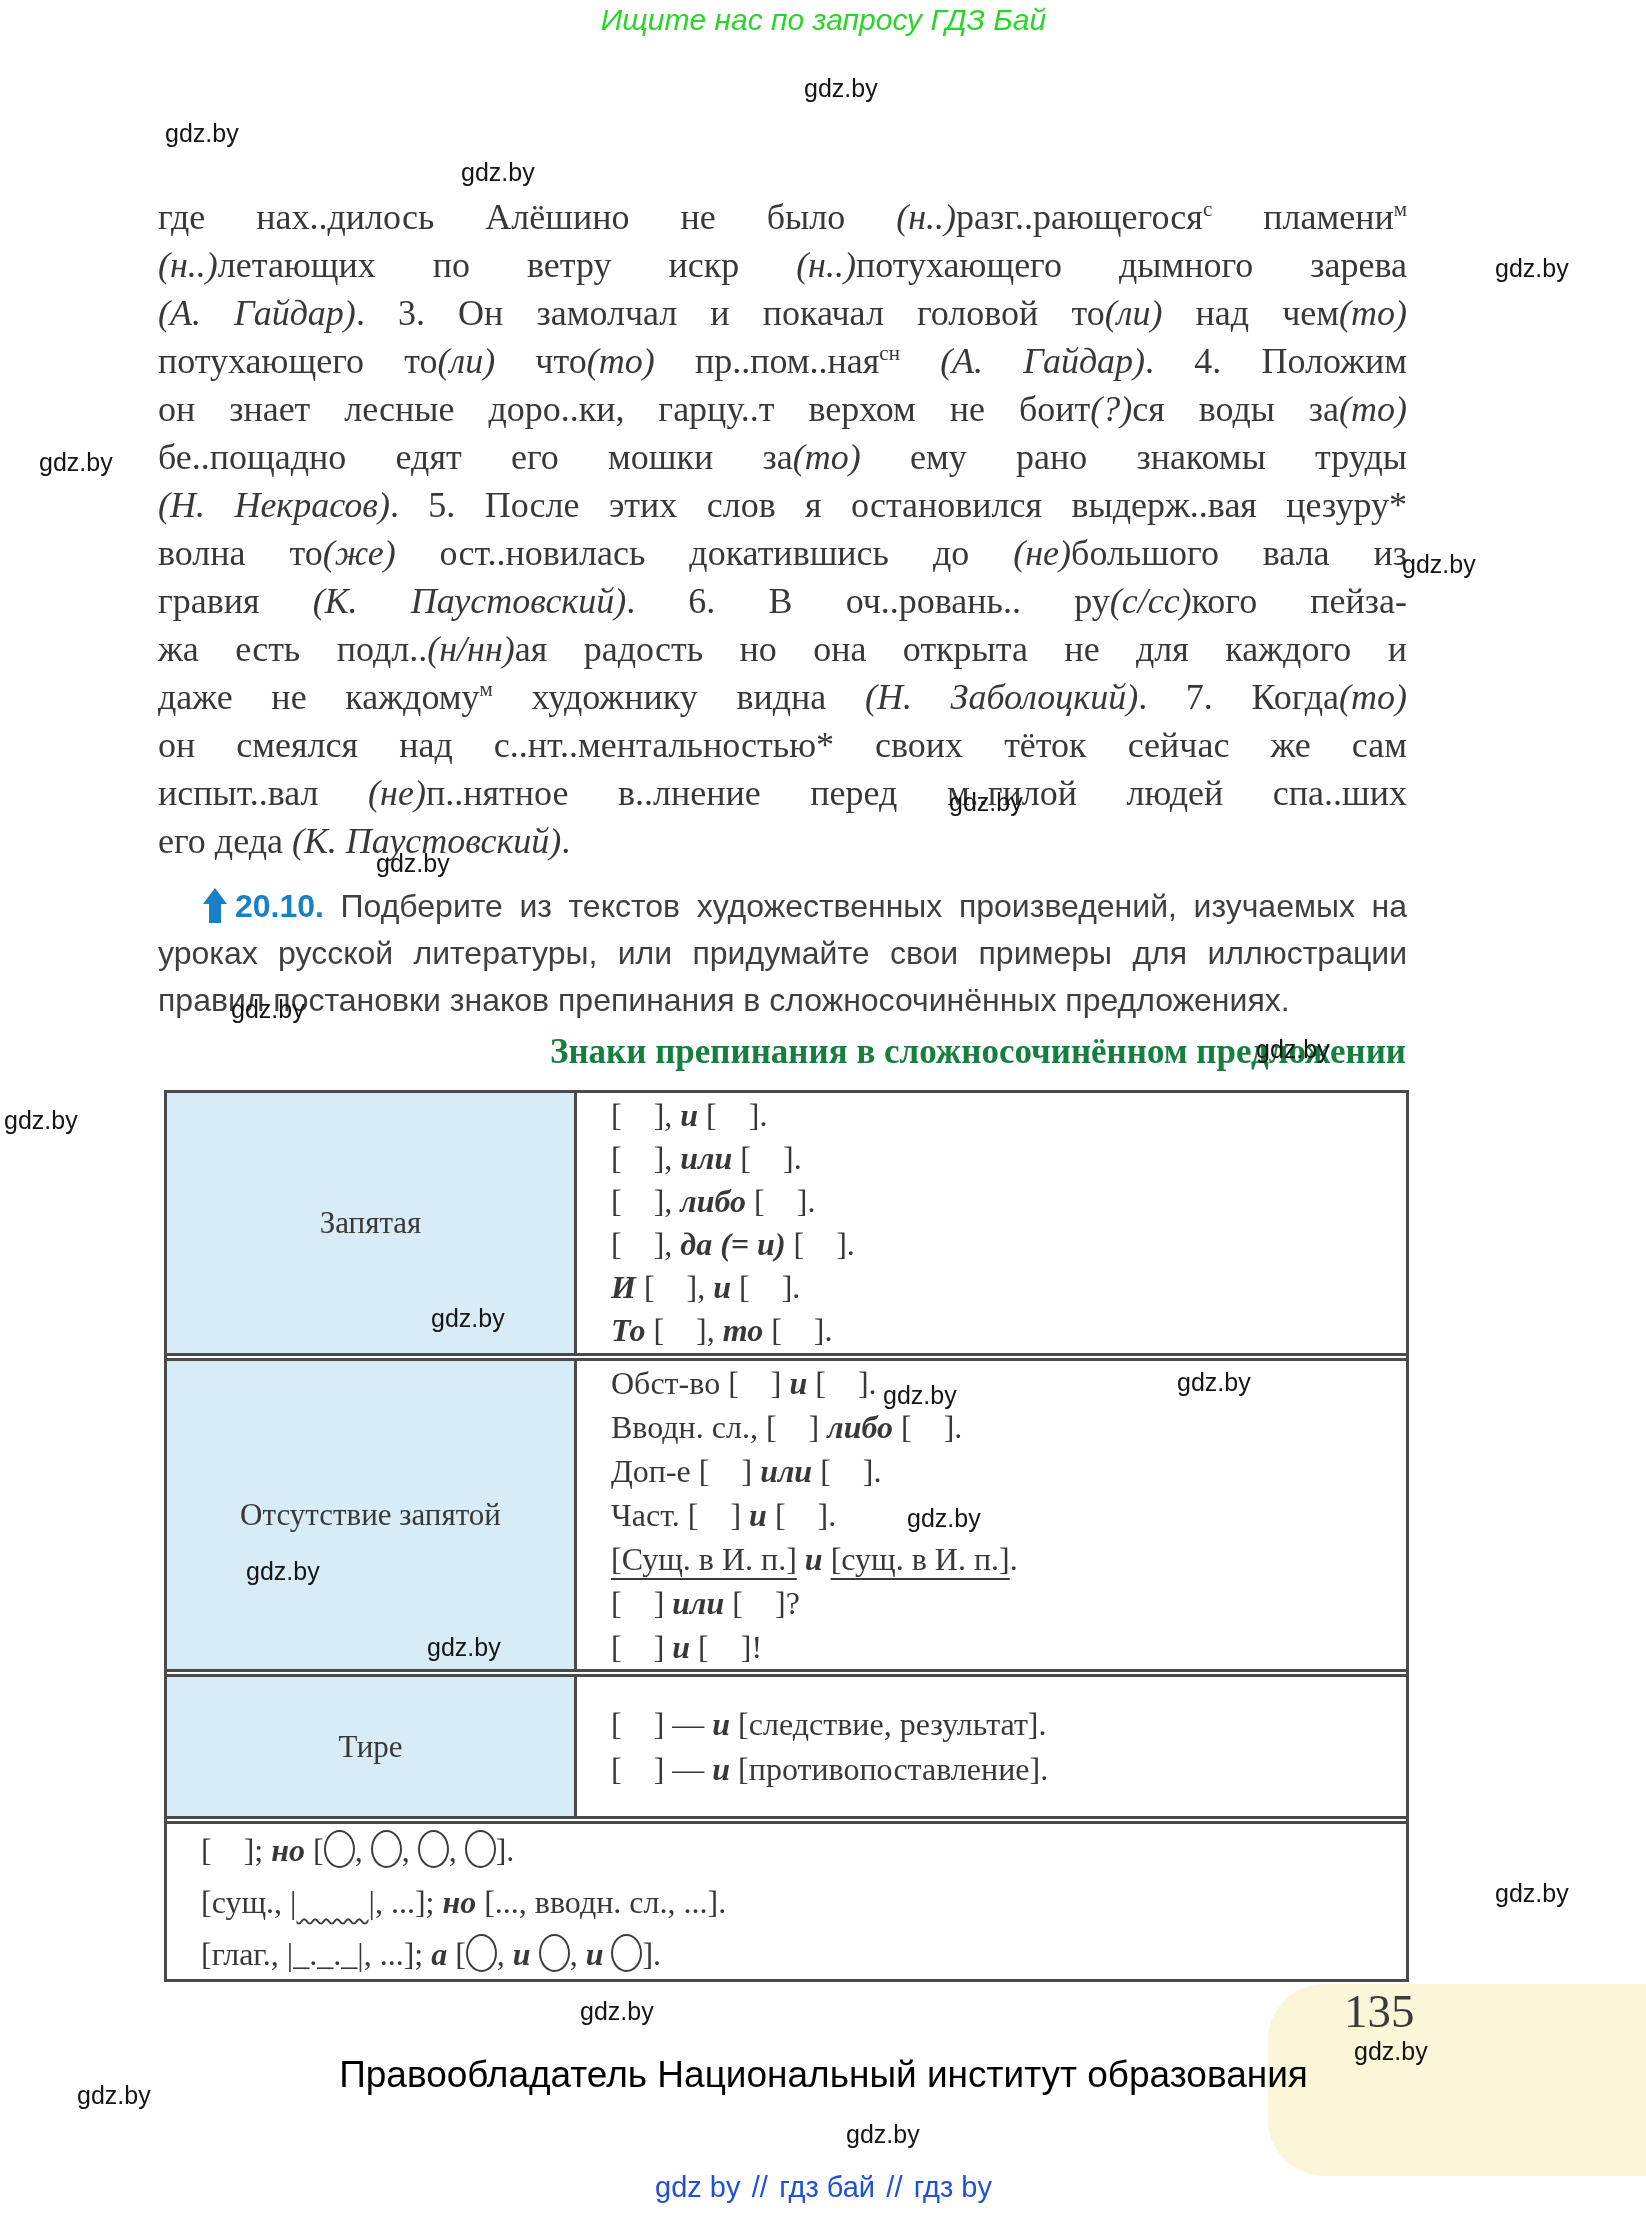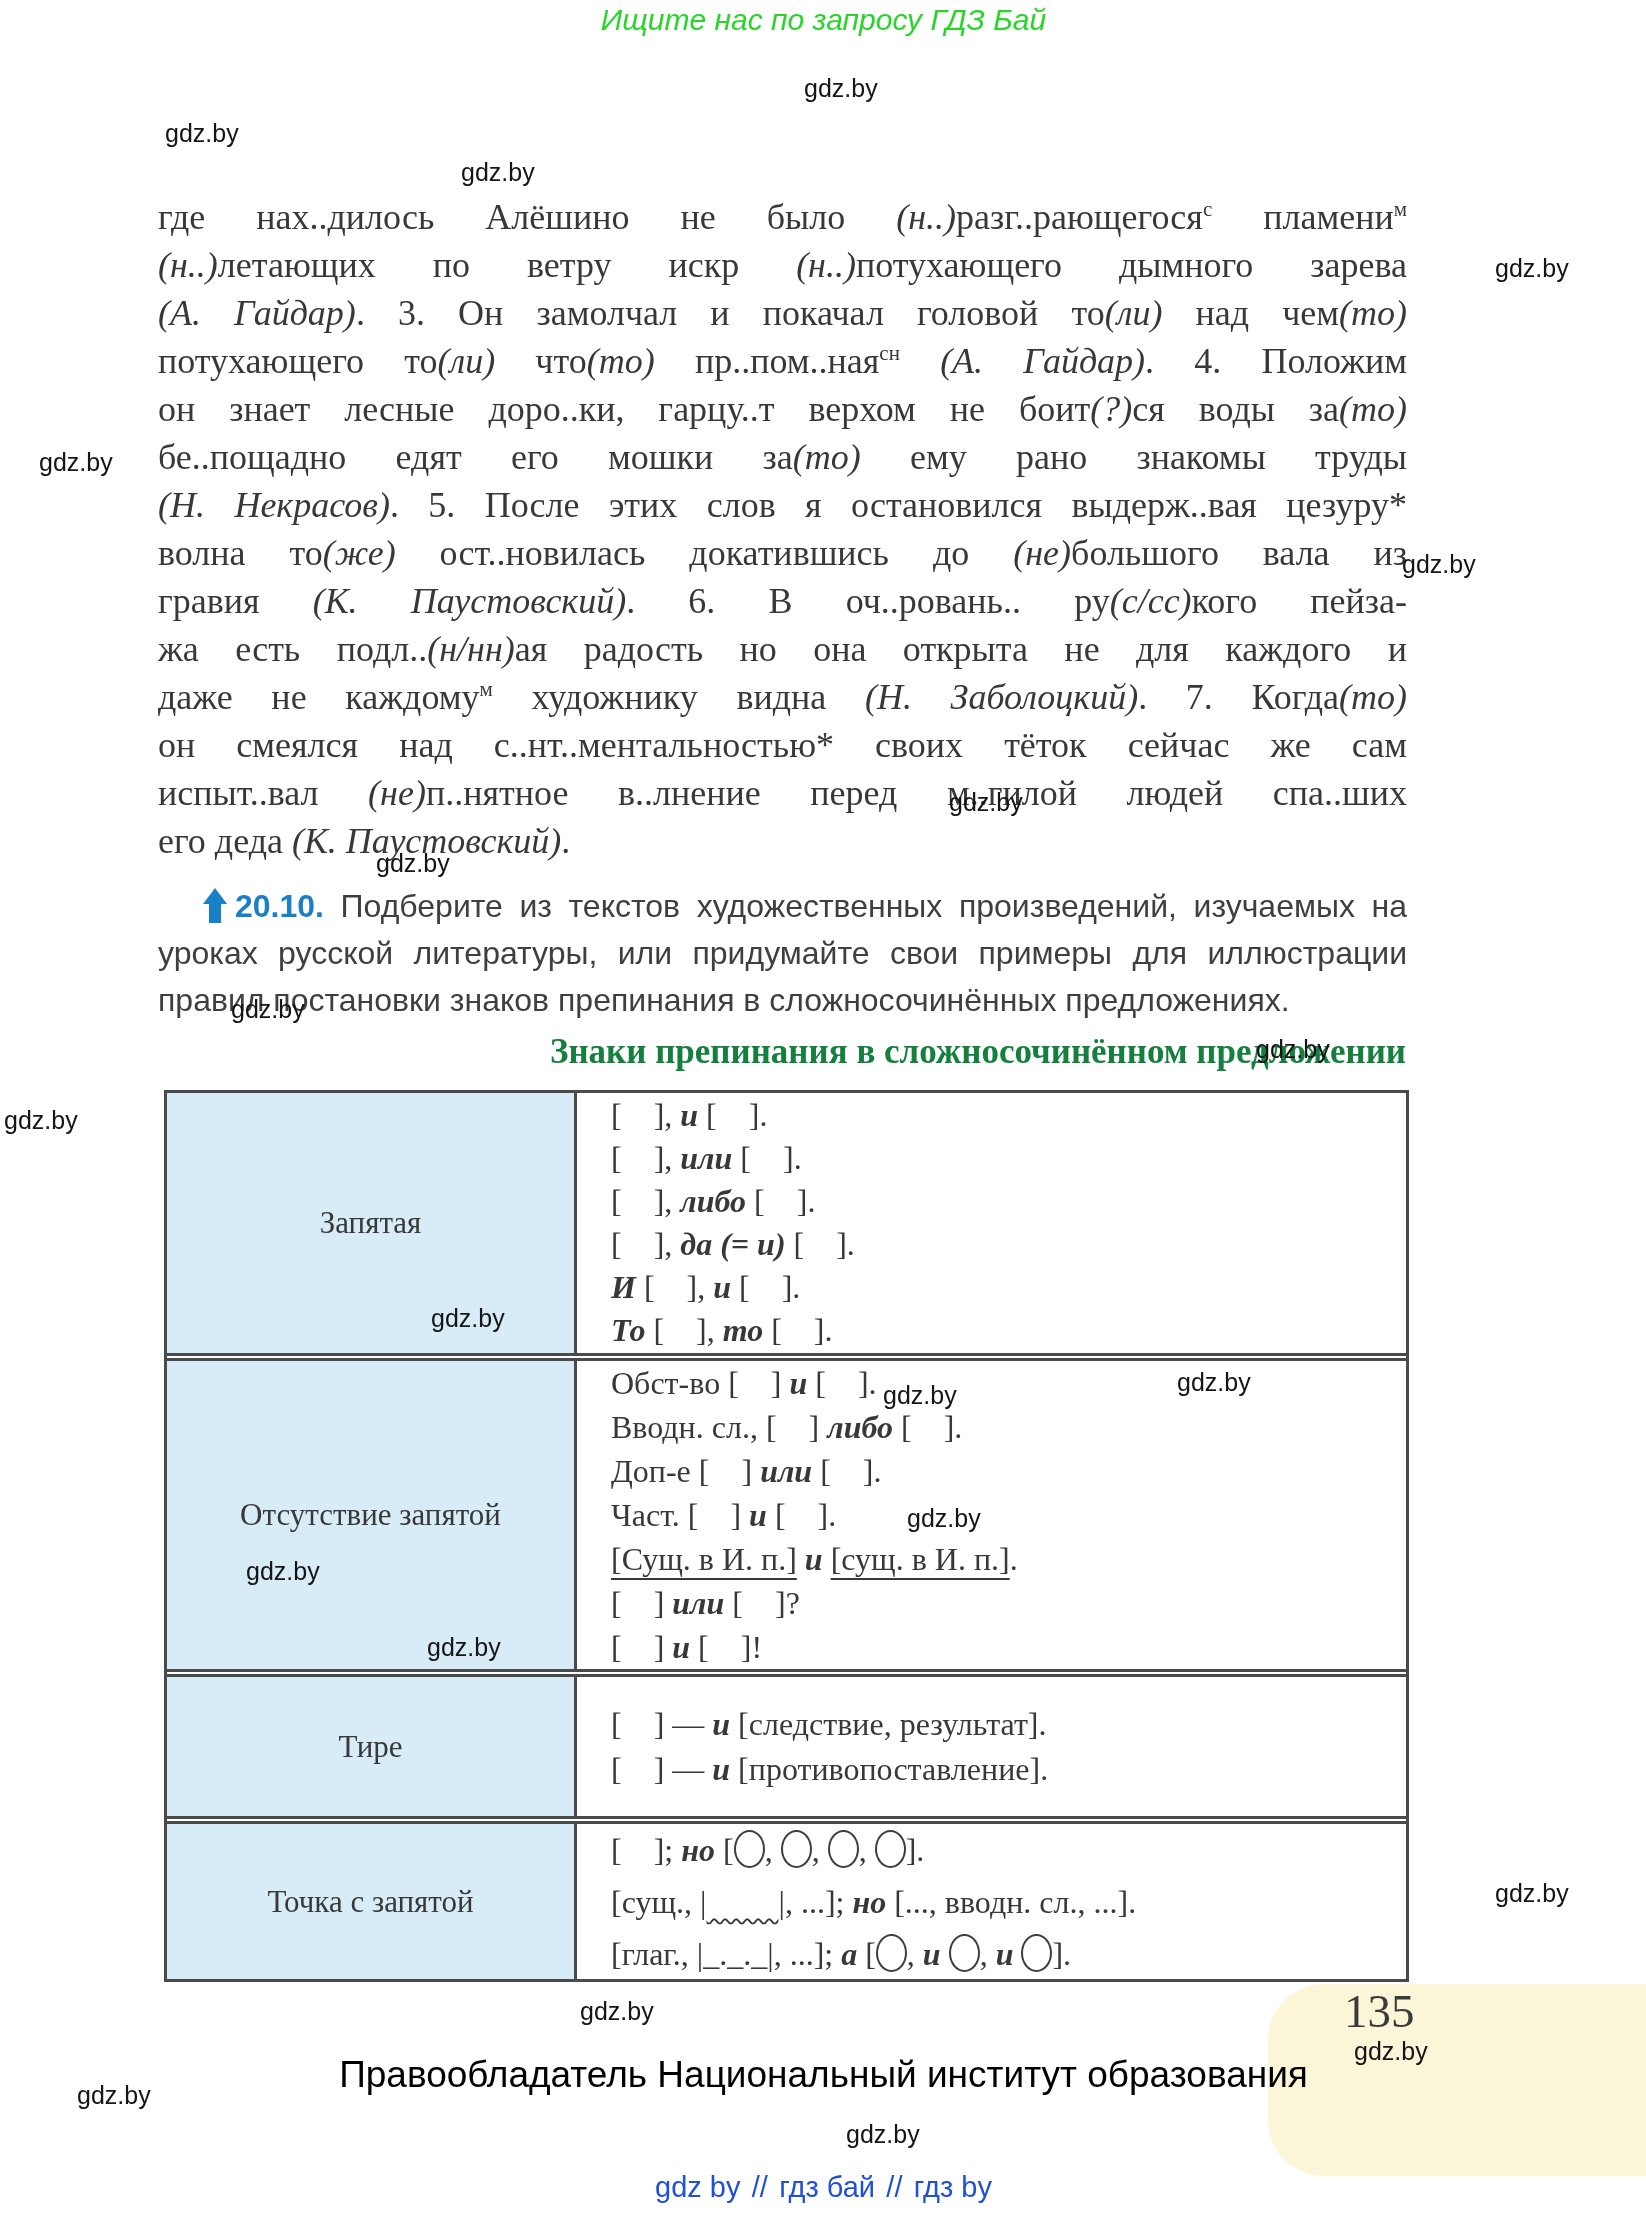--- a/index.html
+++ b/index.html
@@ -127,21 +127,20 @@
         </div>
       </div>
       <div class="trow r3">
         <div class="tlabel">Тире</div>
         <div class="tcontent">
           <div class="schema-line"><span>[&nbsp;&nbsp;&nbsp;&nbsp;] — </span><span class="bi">и</span><span> [следствие, результат].</span></div>
           <div class="schema-line"><span>[&nbsp;&nbsp;&nbsp;&nbsp;] — </span><span class="bi">и</span><span> [противопоставление].</span></div>
         </div>
       </div>
       <div class="trow r4">
-        <div class="tlabel">Точка с запятой</div>
         <div class="tcontent">
           <div class="schema-line"><span>[&nbsp;&nbsp;&nbsp;&nbsp;]; </span><span class="bi">но</span><span> [</span><span class="oval"></span><span>, </span><span class="oval"></span><span>, </span><span class="oval"></span><span>, </span><span class="oval"></span><span>].</span></div>
           <div class="schema-line"><span>[сущ., |</span><span class="wavy">&nbsp;&nbsp;&nbsp;&nbsp;&nbsp;&nbsp;&nbsp;&nbsp;&nbsp;</span><span>|, ...]; </span><span class="bi">но</span><span> [..., вводн. сл., ...].</span></div>
           <div class="schema-line"><span>[глаг., |_._._|, ...]; </span><span class="bi">а</span><span> [</span><span class="oval"></span><span>, </span><span class="bi">и</span><span> </span><span class="oval"></span><span>, </span><span class="bi">и</span><span> </span><span class="oval"></span><span>].</span></div>
         </div>
       </div>
     </div>
 
   <div class="yellow-box"></div>
   <div class="page-num">135</div>

